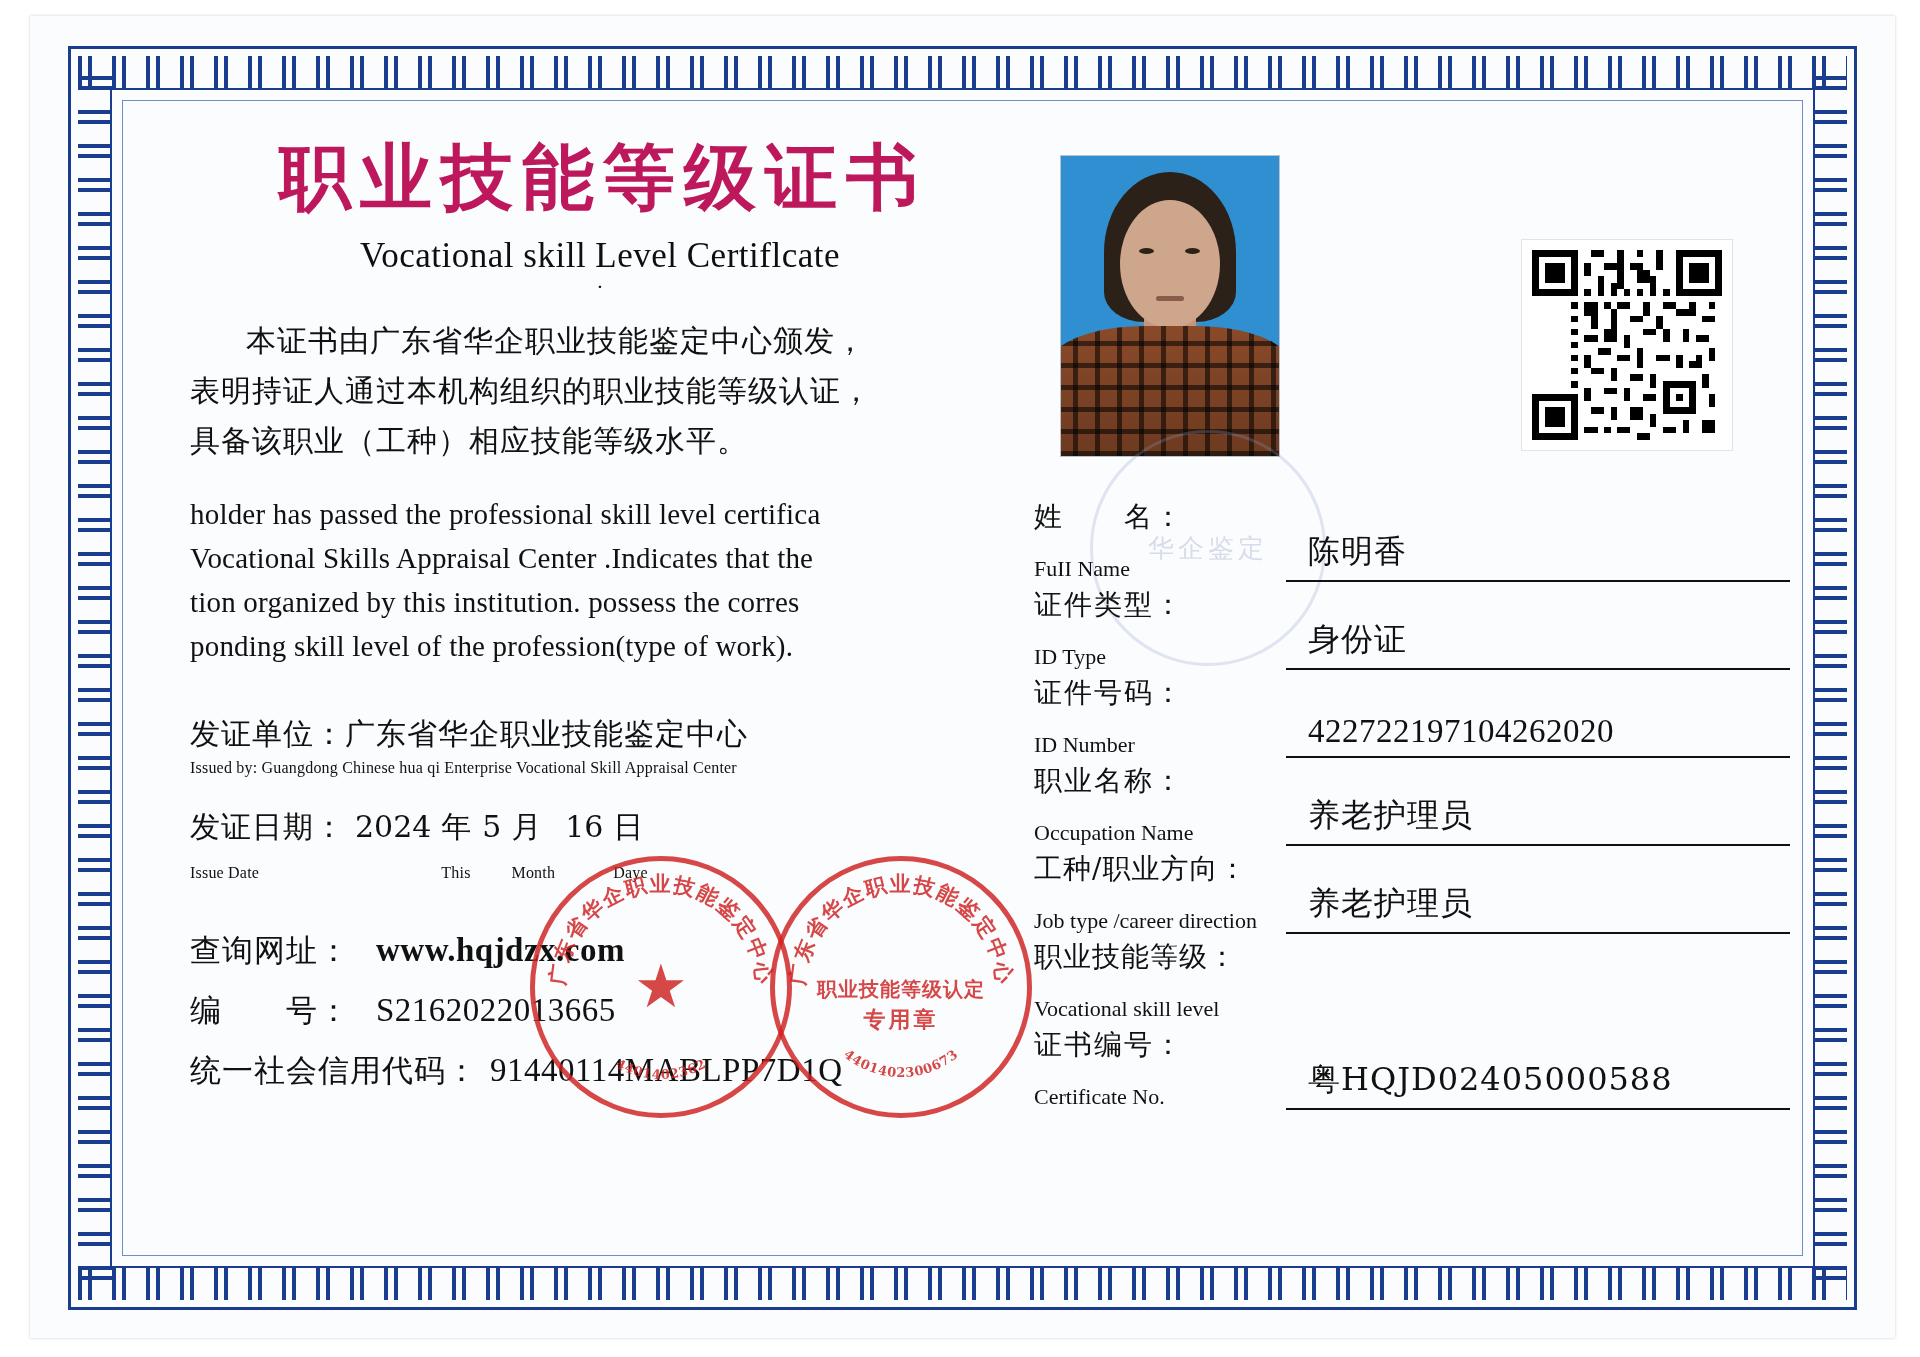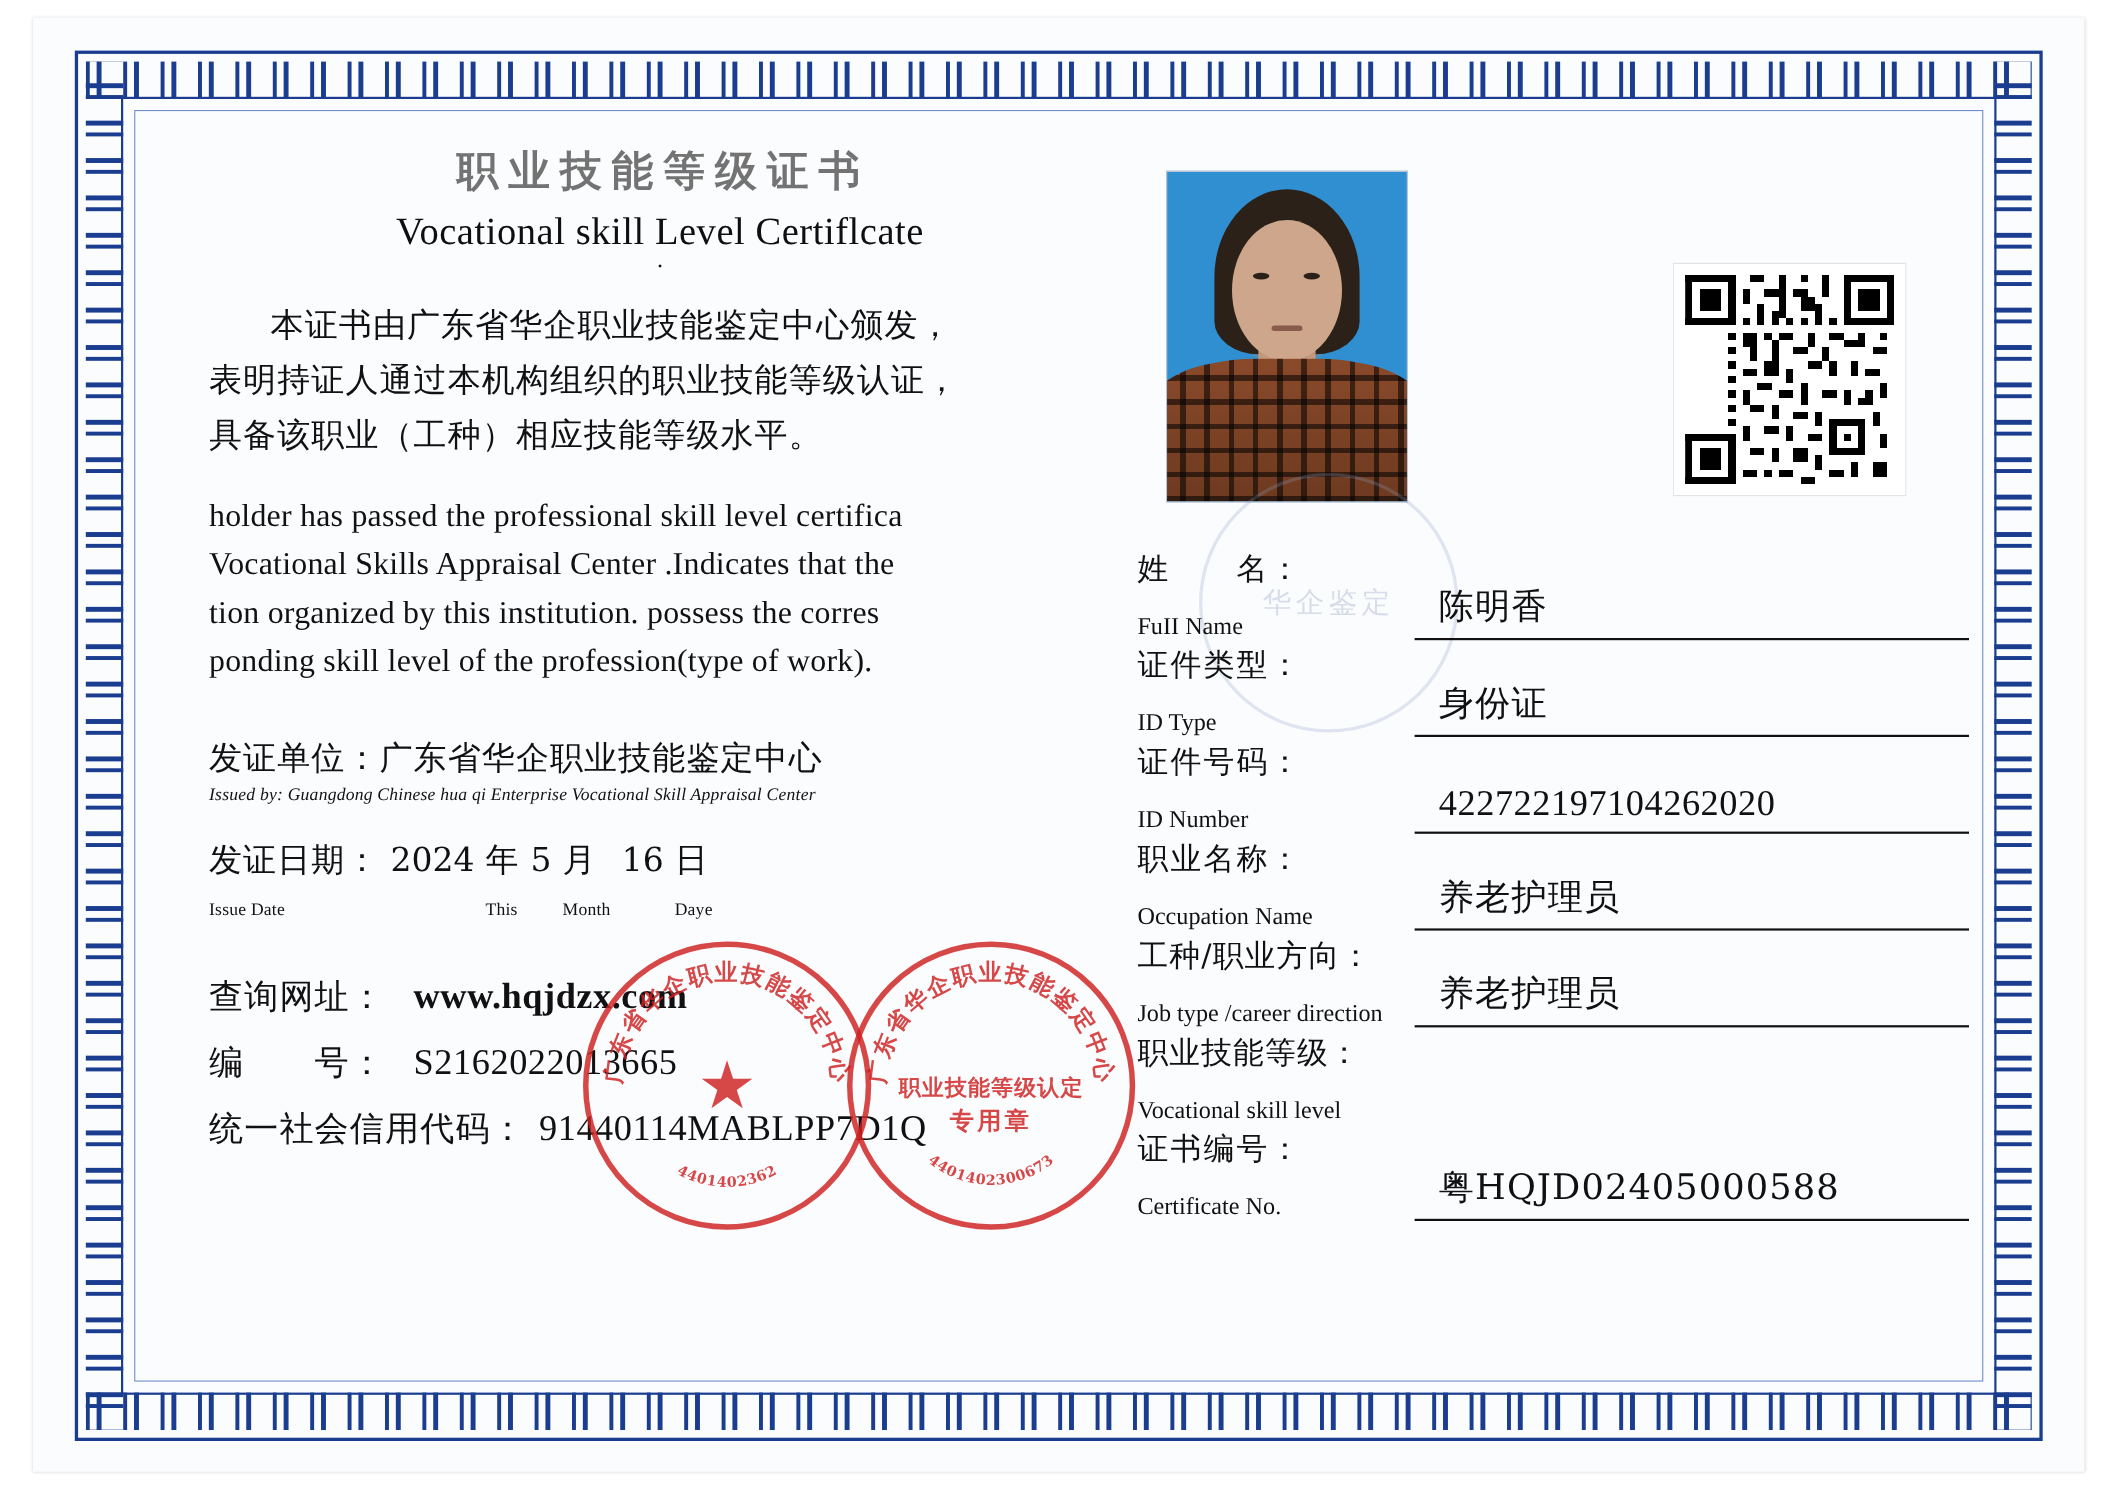--- a/index.html
+++ b/index.html
@@ -111,24 +111,24 @@
 
   
   .left-col {
     position: absolute;
     left: 60px;
     top: 22px;
     width: 820px;
   }
   .title-cn {
     font-family: "DejaVu Serif", serif;
-    font-size: 38px;
+    font-size: 72px;
     font-weight: 700;
     letter-spacing: 9px;
-    color: #737373;
+    color: #be185d;
     text-align: center;
     padding-left: 6px;
   }
   .title-en {
     font-family: "Liberation Serif", serif;
     font-size: 35px;
     color: #0f0f0f;
     text-align: center;
     margin-top: 10px;
     letter-spacing: 0.5px;
@@ -175,21 +175,21 @@
     white-space: nowrap;
   }
   .lbl-en {
     font-family: "Liberation Serif", serif;
     font-size: 16px;
     color: #111;
     letter-spacing: 0.2px;
     white-space: nowrap;
     margin-top: 16px;
   }
-  .issuer-en { margin-top: 4px; font-style: italic; }
+  .issuer-en { margin-top: 4px; }
 
   .date-row {
     margin-top: 30px;
     display: flex;
     align-items: baseline;
     gap: 0px;
   }
   .date-row .seg { display: flex; flex-direction: column; }
   .date-val {
     font-family: "DejaVu Serif", serif;

